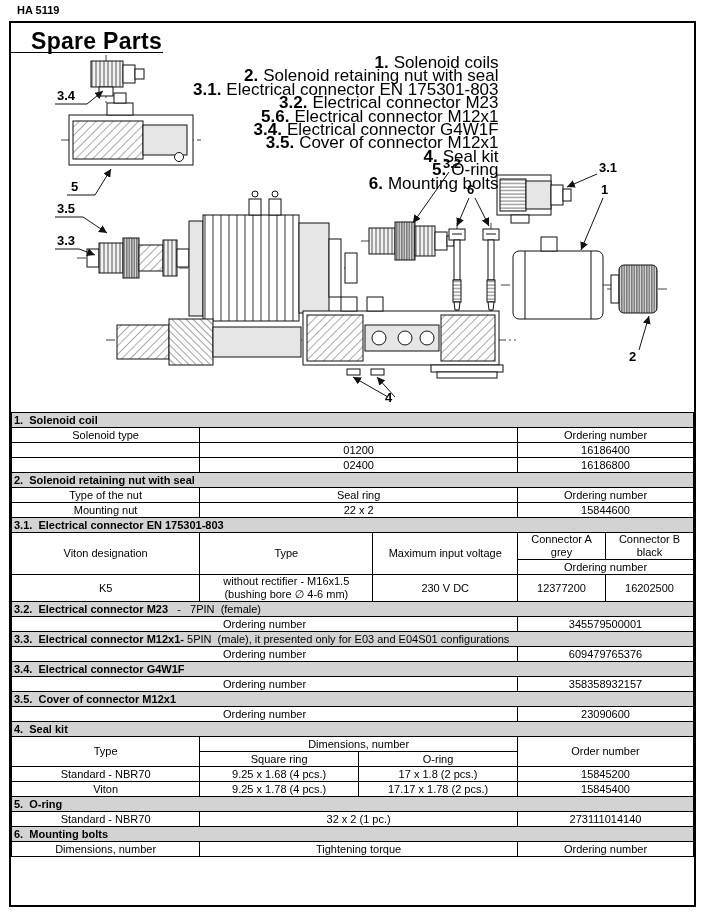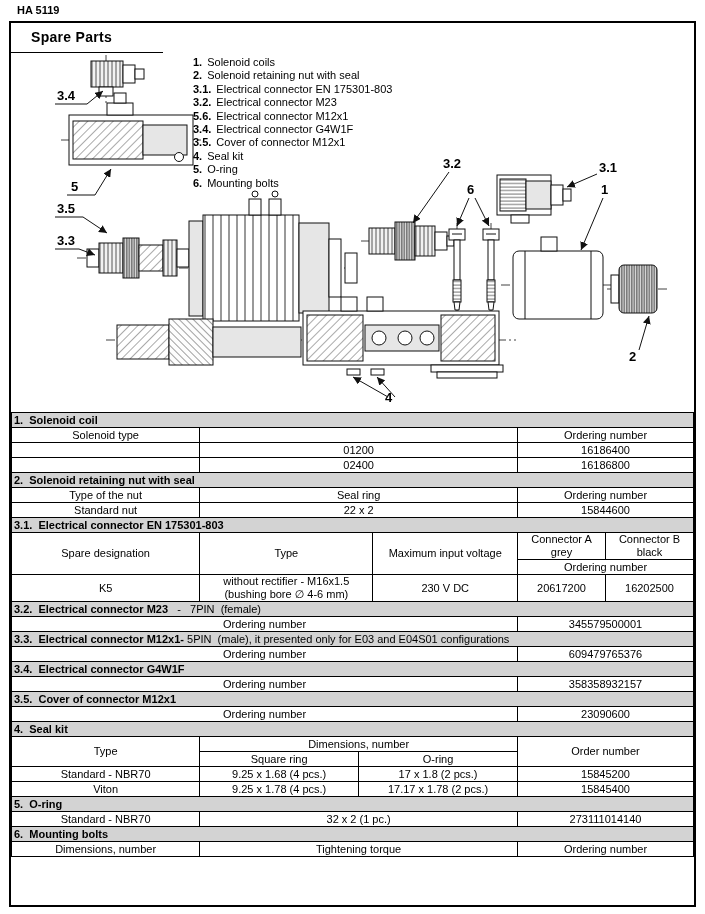--- a/index.html
+++ b/index.html
@@ -7,24 +7,24 @@
   body {
     width:705px; height:914px; background:#fff; color:#000;
     font-family:"Liberation Sans", sans-serif; overflow:hidden; position:relative;
   }
   .doc-code { position:absolute; left:17px; top:4px; font-size:11px;font-weight:bold; }
   .box {
     position:absolute; left:9px; top:21px; width:687px; height:886px;
     border:2px solid #000; background:#fff; overflow:hidden;
   }
   .title-wrap { border-bottom:1px solid #000; width:152px; padding:5px 0 3px 20px; height:30px; }
-  .title { font-size:14px; font-weight:bold; letter-spacing:.3px; }
+  .title { font-size:23px; font-weight:bold; letter-spacing:.3px; }
   .diagram { position:relative; height:360px; }
   .diagram svg { position:absolute; left:0; top:0; }
-  .legend { position:absolute; left:182px; top:3px; font-size:11px; line-height:13.4px; }
+  .legend { position:absolute; left:182px; top:3px; font-size:17px; line-height:13.4px;text-align:right; }
   .legend-item b { margin-right:5px; }
   
   .tbl { width:100%; border-collapse:collapse; table-layout:fixed; margin-top:-1px; font-size:11px; }
   .tbl td {
     border:1px solid #000; padding:0 2px; text-align:center; vertical-align:middle;
     height:15px; line-height:13px; overflow:hidden;
   }
   .tbl td.sec {
     background:#d3d3d3; text-align:left; font-weight:bold; white-space:pre;
   }
@@ -274,54 +274,54 @@
       <tbody>
           <tr>
             <td class="sec" colspan="3">2.  Solenoid retaining nut with seal</td>
           </tr>
       <tr>
         <td>Type of the nut</td>
         <td>Seal ring</td>
         <td>Ordering number</td>
       </tr>
       <tr>
-        <td>Standard nut</td>
+        <td>Mounting nut</td>
         <td>22 x 2</td>
         <td>15844600</td>
       </tr>
     </tbody>
       </table>
 
     <table class="tbl">
       <colgroup>
           <col style="width:27.6%">
           <col style="width:25.4%">
           <col style="width:21.2%">
           <col style="width:12.9%">
           <col style="width:12.9%">
         </colgroup>
       <tbody>
           <tr>
             <td class="sec" colspan="5">3.1.  Electrical connector EN 175301-803</td>
           </tr>
       <tr>
-        <td rowspan="2">Spare designation</td>
+        <td rowspan="2">Viton designation</td>
         <td rowspan="2">Type</td>
         <td rowspan="2">Maximum input voltage</td>
         <td><span>Connector A</span><br><span>grey</span></td>
         <td><span>Connector B</span><br><span>black</span></td>
       </tr>
       <tr>
         <td colspan="2">Ordering number</td>
       </tr>
       <tr>
         <td>K5</td>
         <td><span>without rectifier - M16x1.5</span><br><span>(bushing bore ∅ 4-6 mm)</span></td>
         <td>230 V DC</td>
-        <td>20617200</td>
+        <td>12377200</td>
         <td>16202500</td>
       </tr>
     </tbody>
       </table>
 
     <table class="tbl">
       <colgroup>
           <col style="width:74.2%">
           <col style="width:25.8%">
         </colgroup>

